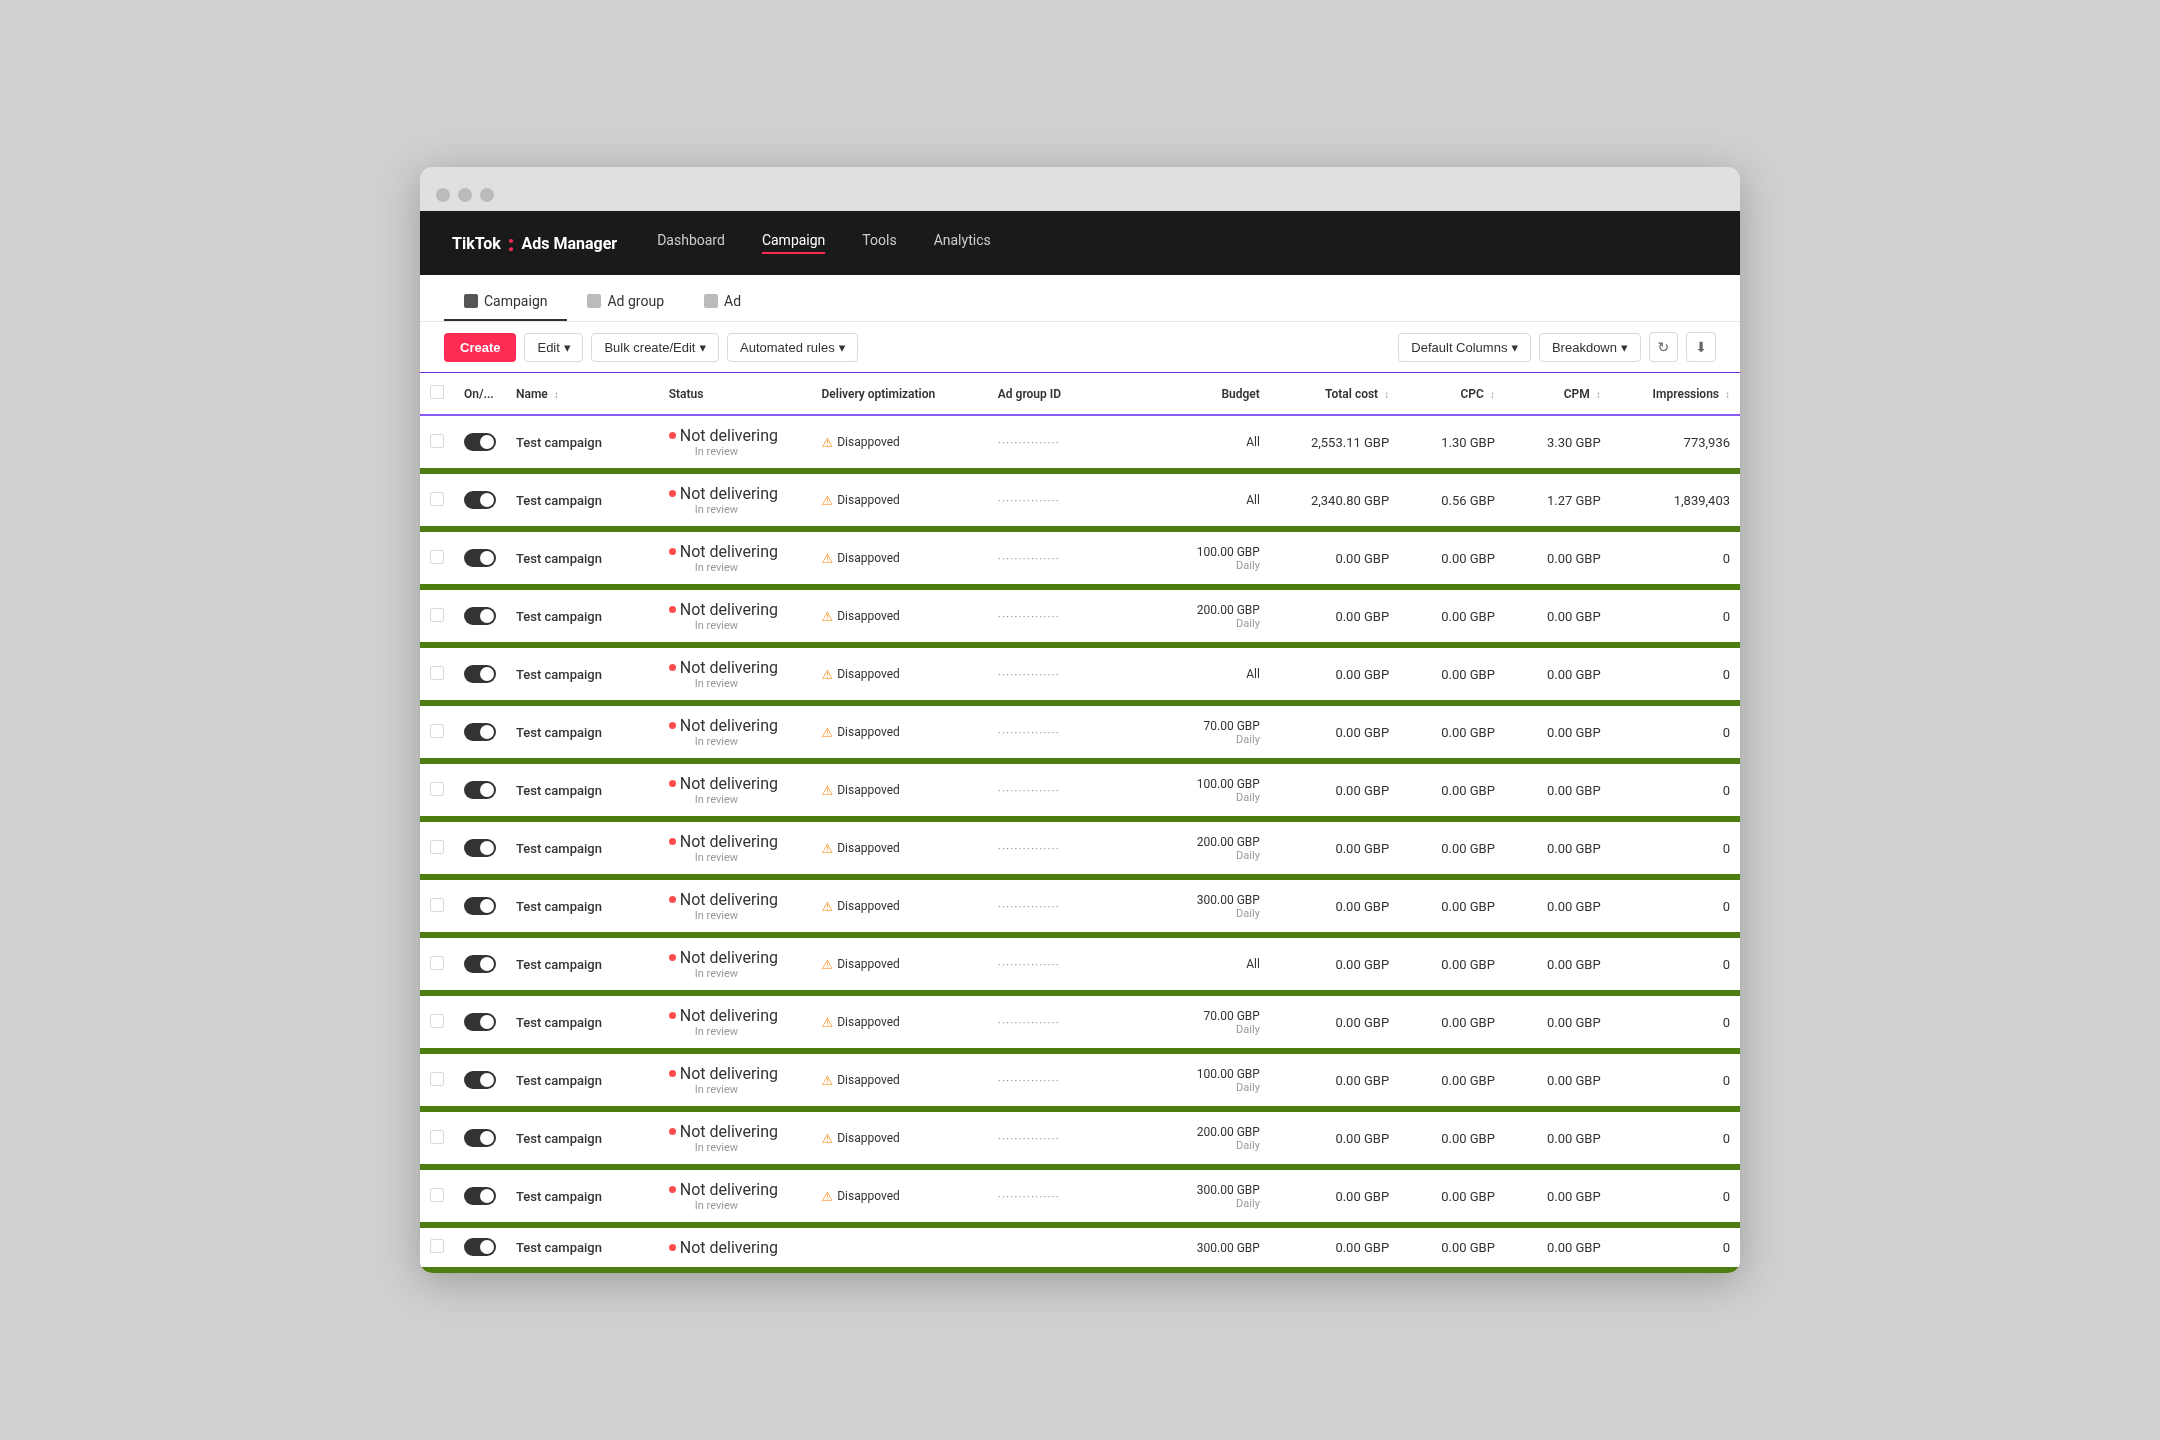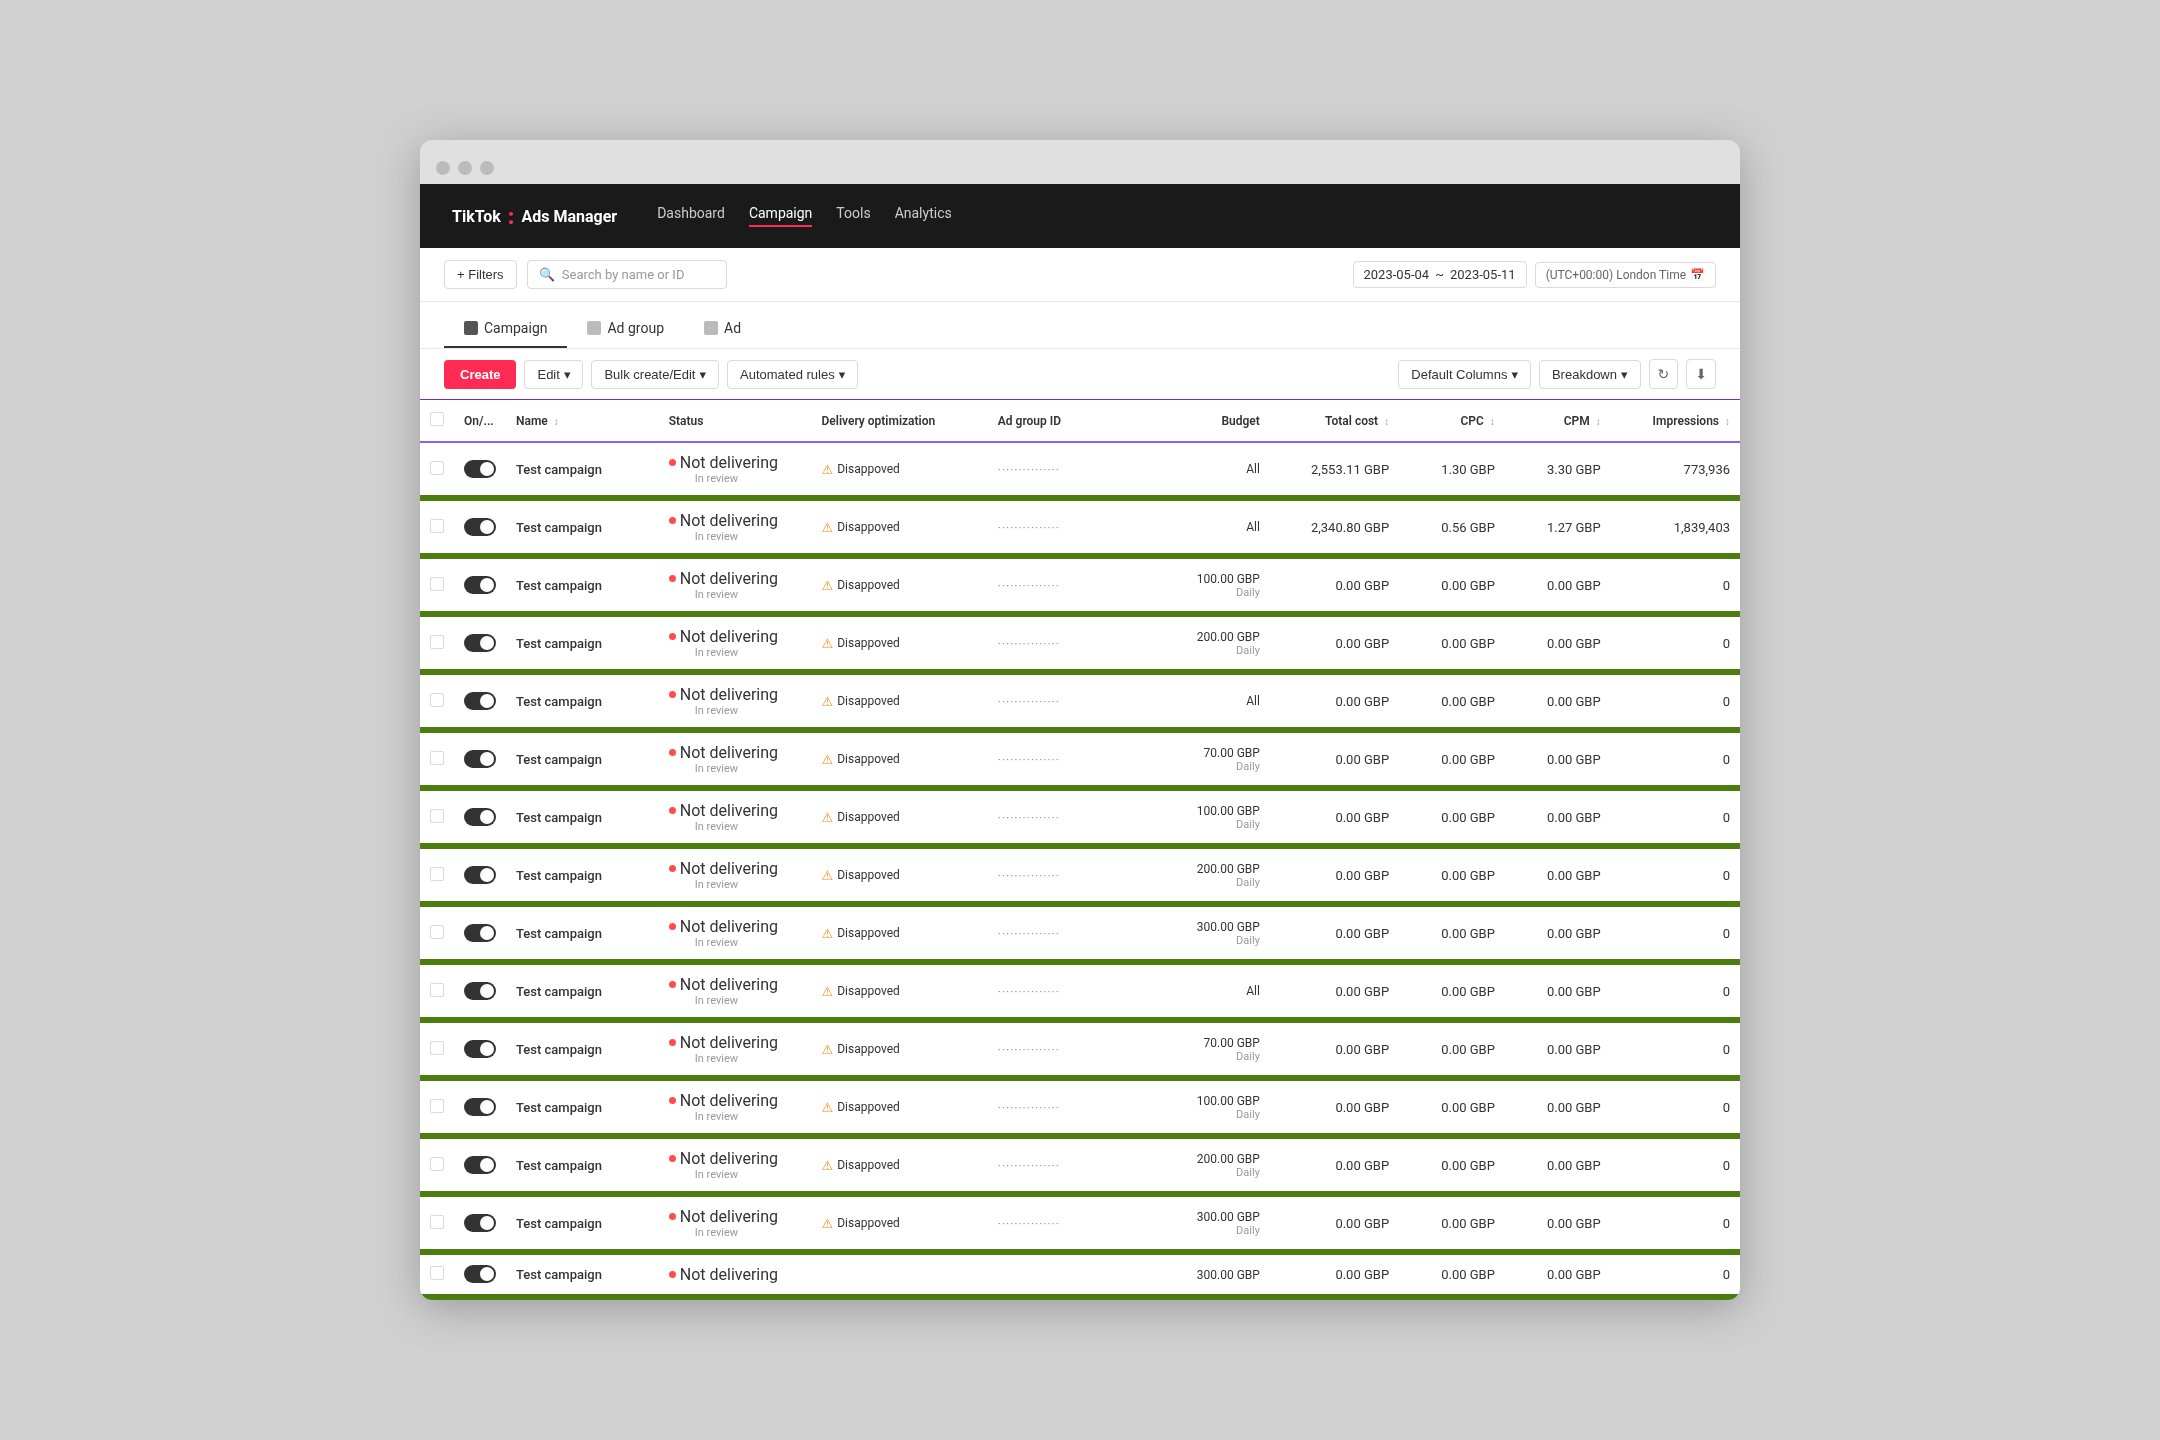--- a/index.html
+++ b/index.html
@@ -54,21 +54,21 @@
     }
     .nav-logo-colon {
       color: #fe2c55;
       font-size: 22px;
       font-weight: 900;
       margin: 0 1px;
     }
     .nav-links {
       display: flex;
       align-items: center;
-      gap: 24px;
+      gap: 37px;
       flex: 1;
     }
     .nav-link {
       color: #ccc;
       font-size: 14px;
       cursor: pointer;
       text-decoration: none;
       padding-bottom: 4px;
       border-bottom: 2px solid transparent;
     }
@@ -392,38 +392,20 @@
         <span>Ads Manager</span>
     </div>
     <div class="nav-links">
       <a class="nav-link">Dashboard</a>
       <a class="nav-link active">Campaign</a>
       <a class="nav-link">Tools</a>
       <a class="nav-link">Analytics</a>
     </div>
   </nav>
 
-  <div class="toolbar">
-    <button class="btn-filter">+ Filters</button>
-    <div class="search-box">
-      <span>🔍</span>
-      <span>Search by name or ID</span>
-    </div>
-    <div class="toolbar-right">
-      <div class="date-range">
-        <span>2023-05-04</span>
-        <span>~</span>
-        <span>2023-05-11</span>
-      </div>
-      <div class="timezone-info">
-        <span>(UTC+00:00) London Time</span>
-        <span>📅</span>
-      </div>
-    </div>
-  </div>
 
   <div class="tabs-bar">
     <div class="tab-item active">
       <span class="tab-icon" style="background:#555;"></span>
       <span>Campaign</span>
     </div>
     <div class="tab-item">
       <span class="tab-icon" style="background:#bbb;"></span>
       <span>Ad group</span>
     </div>

